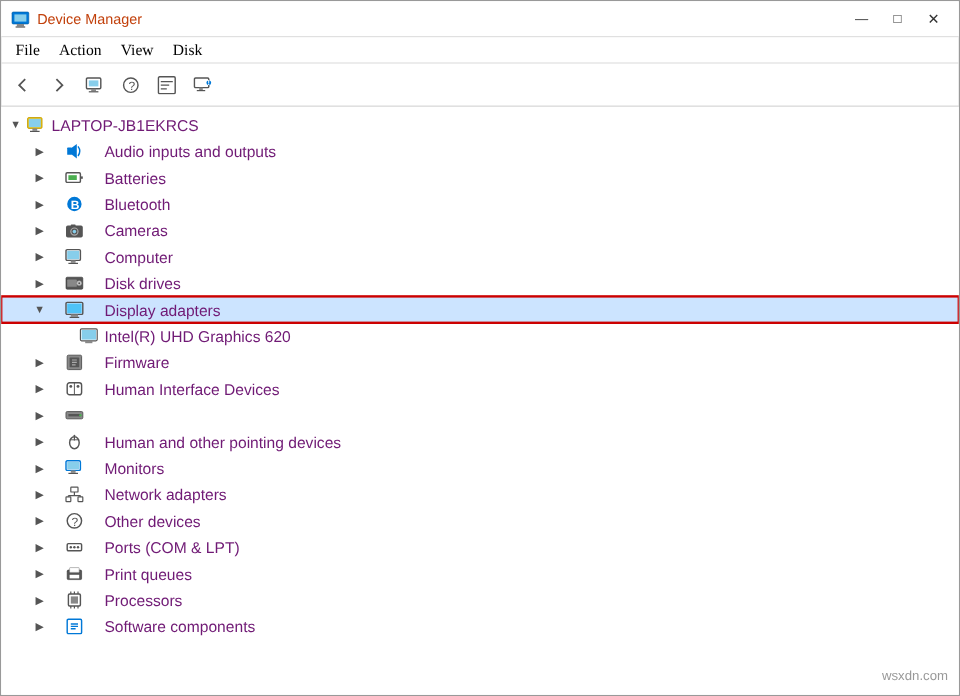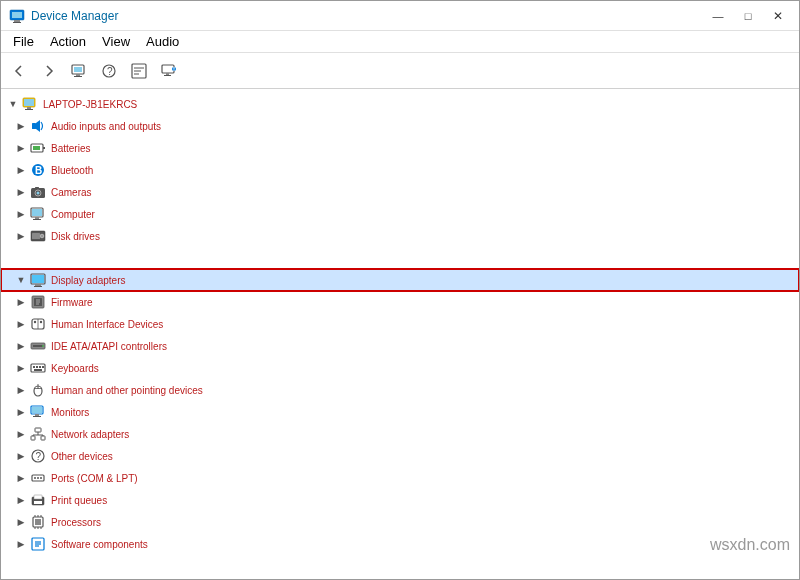--- a/index.html
+++ b/index.html
@@ -39,21 +39,21 @@
     }
 
     .titlebar-left {
       display: flex;
       align-items: center;
       gap: 6px;
     }
 
     .titlebar-title {
       font-size: 12px;
-      color: #0369a1;
+      color: #c2410c;
     }
 
     .titlebar-controls {
       display: flex;
       gap: 4px;
     }
 
     .titlebar-btn {
       width: 26px;
       height: 20px;
@@ -68,20 +68,21 @@
     }
 
     
     .menubar {
       height: 22px;
       display: flex;
       align-items: center;
       padding: 0 4px;
       border-bottom: 1px solid #e0e0e0;
       flex-shrink: 0;
+      font-family: Liberation Serif, serif;
     }
 
     .menu-item {
       padding: 2px 8px;
       cursor: pointer;
       font-size: 13px;
       color: #000;
     }
 
     
@@ -154,35 +155,35 @@
       width: 18px;
       height: 18px;
       display: flex;
       align-items: center;
       justify-content: center;
       margin-right: 4px;
       flex-shrink: 0;
     }
 
     .tree-label {
-      font-size: 10px;
-      color: #b91c1c;
+      font-size: 13px;
+      color: #701a75;
     }
 
     
     .indent-0 { padding-left: 4px; }
-    .indent-1 { padding-left: 12px; }
+    .indent-1 { padding-left: 24px; gap: 12px; }
     .indent-2 { padding-left: 48px; }
 
     
     .watermark {
       position: fixed;
-      bottom: 26px;
+      bottom: 10px;
       right: 10px;
-      font-size: 16px;
+      font-size: 11px;
       color: #999;
       z-index: 9999;
     }
 
     svg.sm {
       width: 16px;
       height: 16px;
     }
 
     .highlight-box {
@@ -210,21 +211,21 @@
       <button class="titlebar-btn">—</button>
       <button class="titlebar-btn">□</button>
       <button class="titlebar-btn" style="color:#333;font-size:12px">✕</button>
     </div>
   </div>
 
   <div class="menubar">
     <span class="menu-item">File</span>
     <span class="menu-item">Action</span>
     <span class="menu-item">View</span>
-    <span class="menu-item">Audio</span>
+    <span class="menu-item">Disk</span>
   </div>
 
   <div class="toolbar">
     <button class="toolbar-btn">
       <svg width="16" height="16" viewBox="0 0 16 16">
         <path d="M10 3 L5 8 L10 13" stroke="#555" stroke-width="1.5" fill="none"></path>
       </svg>
     </button>
     <button class="toolbar-btn">
       <svg width="16" height="16" viewBox="0 0 16 16">
@@ -346,33 +347,44 @@
         <svg width="16" height="16" viewBox="0 0 16 16">
           <rect x="1" y="3" width="14" height="10" rx="1" fill="#555" stroke="#333" stroke-width="0.5"></rect>
           <rect x="2" y="5" width="8" height="6" rx="0.5" fill="#888"></rect>
           <circle cx="12" cy="8" r="2" fill="#ccc" stroke="#999" stroke-width="0.5"></circle>
           <circle cx="12" cy="8" r="0.8" fill="#555"></circle>
         </svg>
       </span>
       <span class="tree-label">Disk drives</span>
     </div>
 
-    <div class="tree-item indent-1 highlight-box" style="background:#cce4ff;margin-top:22px;">
+    <div class="tree-item indent-1 highlight-box" style="background:#cce4ff;">
       <span class="tree-chevron open"></span>
       <span class="tree-icon">
         <svg width="16" height="16" viewBox="0 0 16 16">
           <rect x="1" y="2" width="14" height="10" rx="1" fill="none" stroke="#555" stroke-width="1.2"></rect>
           <rect x="2" y="3" width="12" height="8" fill="#4fc3f7"></rect>
           <rect x="5" y="12" width="6" height="2" fill="#888"></rect>
           <rect x="4" y="14" width="8" height="1" fill="#555"></rect>
         </svg>
       </span>
       <span class="tree-label">Display adapters</span>
     </div>
 
+    <div class="tree-item indent-2">
+      <span class="tree-chevron empty"></span>
+      <span class="tree-icon">
+        <svg width="16" height="16" viewBox="0 0 16 16">
+          <rect x="1" y="2" width="14" height="10" rx="1" fill="none" stroke="#555" stroke-width="1"></rect>
+          <rect x="2" y="3" width="12" height="8" fill="#87ceeb"></rect>
+          <rect x="5" y="12" width="6" height="2" fill="#888"></rect>
+        </svg>
+      </span>
+      <span class="tree-label">Intel(R) UHD Graphics 620</span>
+    </div>
 
     <div class="tree-item indent-1">
       <span class="tree-chevron closed"></span>
       <span class="tree-icon">
         <svg width="16" height="16" viewBox="0 0 16 16">
           <rect x="2" y="2" width="12" height="12" rx="1" fill="#888" stroke="#555" stroke-width="0.8"></rect>
           <rect x="4" y="4" width="8" height="8" rx="0.5" fill="#555"></rect>
           <line x1="6" y1="6" x2="10" y2="6" stroke="#aaa" stroke-width="1"></line>
           <line x1="6" y1="8" x2="10" y2="8" stroke="#aaa" stroke-width="1"></line>
           <line x1="6" y1="10" x2="9" y2="10" stroke="#aaa" stroke-width="1"></line>
@@ -396,37 +408,22 @@
 
     <div class="tree-item indent-1">
       <span class="tree-chevron closed"></span>
       <span class="tree-icon">
         <svg width="16" height="16" viewBox="0 0 16 16">
           <rect x="1" y="5" width="14" height="6" rx="1" fill="#888" stroke="#555" stroke-width="0.8"></rect>
           <rect x="3" y="7" width="10" height="2" fill="#555"></rect>
           <circle cx="13" cy="8" r="1" fill="#4caf50"></circle>
         </svg>
       </span>
-      <span class="tree-label">IDE ATA/ATAPI controllers</span>
-    </div>
-
-    <div class="tree-item indent-1">
-      <span class="tree-chevron closed"></span>
-      <span class="tree-icon">
-        <svg width="16" height="16" viewBox="0 0 16 16">
-          <rect x="1" y="4" width="14" height="8" rx="1" fill="none" stroke="#555" stroke-width="1.2"></rect>
-          <rect x="3" y="6" width="2" height="2" rx="0.3" fill="#555"></rect>
-          <rect x="6" y="6" width="2" height="2" rx="0.3" fill="#555"></rect>
-          <rect x="9" y="6" width="2" height="2" rx="0.3" fill="#555"></rect>
-          <rect x="12" y="6" width="2" height="2" rx="0.3" fill="#555"></rect>
-          <rect x="4" y="9" width="8" height="2" rx="0.3" fill="#555"></rect>
-        </svg>
-      </span>
-      <span class="tree-label">Keyboards</span>
-    </div>
+    </div>
+
 
     <div class="tree-item indent-1">
       <span class="tree-chevron closed"></span>
       <span class="tree-icon">
         <svg width="16" height="16" viewBox="0 0 16 16">
           <ellipse cx="8" cy="9" rx="4" ry="5" fill="none" stroke="#555" stroke-width="1.2"></ellipse>
           <line x1="8" y1="4" x2="8" y2="7" stroke="#555" stroke-width="1"></line>
           <line x1="4" y1="6.5" x2="12" y2="6.5" stroke="#555" stroke-width="0.8"></line>
           <circle cx="8" cy="3" r="0.8" fill="#555"></circle>
         </svg>

